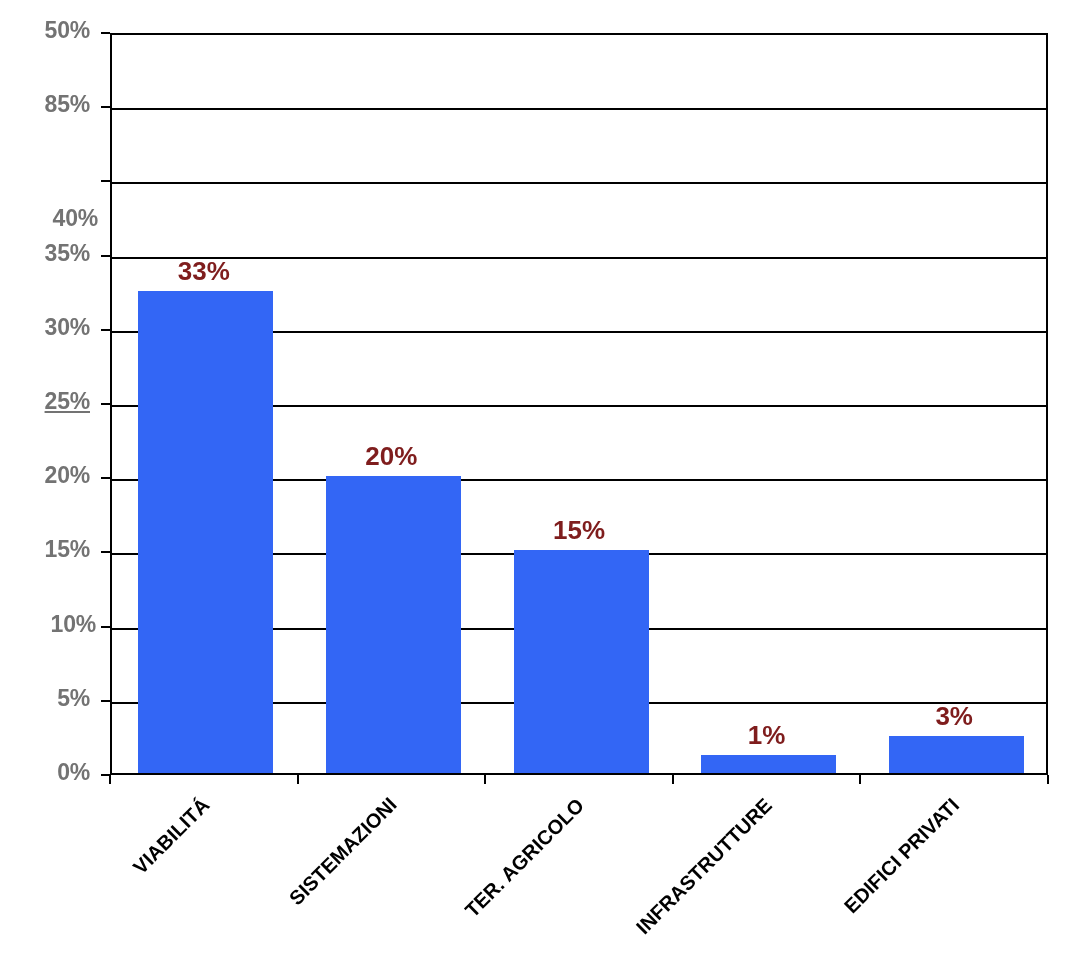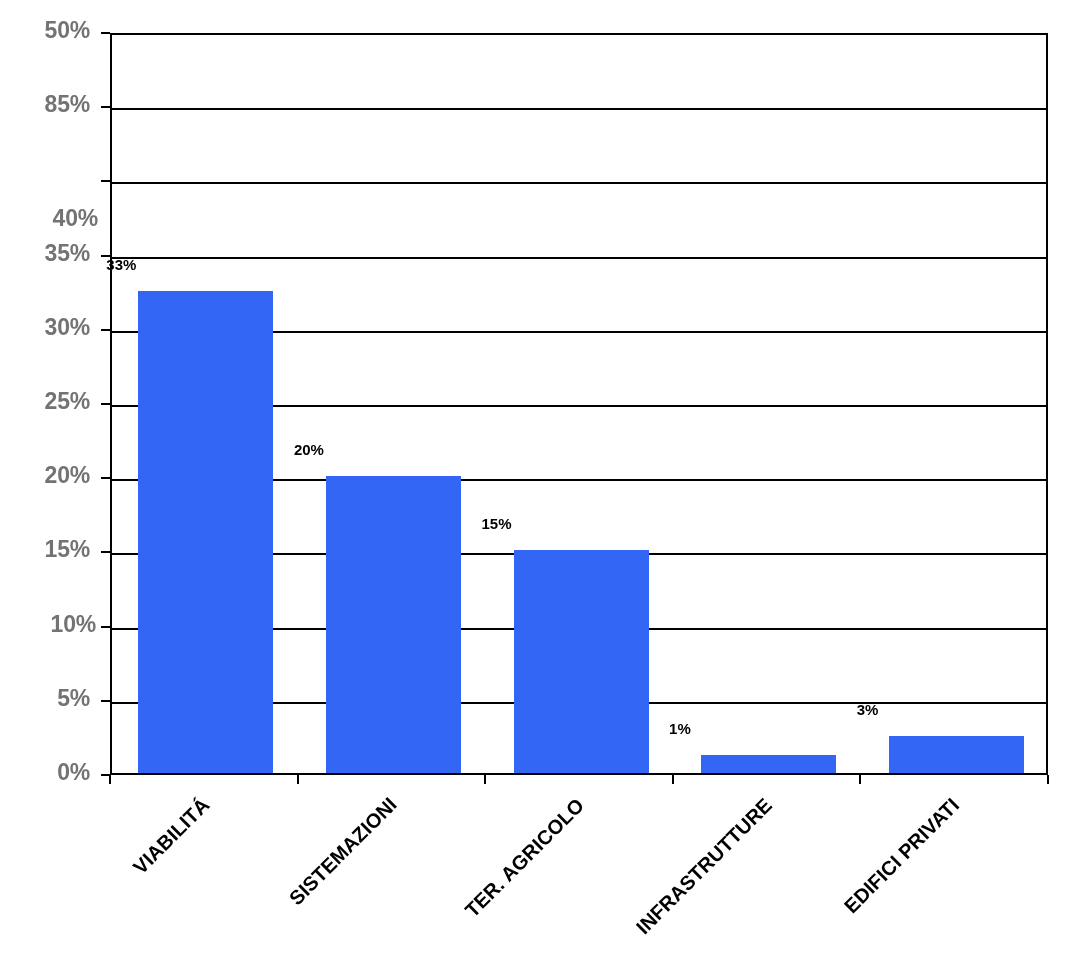--- a/index.html
+++ b/index.html
@@ -65,23 +65,24 @@
 
   
   .bar {
     position: absolute;
     bottom: 0;
     background: #3366F5;
   }
 
   .bar-label {
     position: absolute;
-    font-size: 15px;
+    font-size: 26px;
     font-weight: bold;
-    color: #000000;
+    color: #7f1d1d;
+    text-align: center;
     white-space: nowrap;
   }
 
   
   .xtick-mark {
     position: absolute;
     width: 0;
     height: 9px;
     border-left: 2px solid #000000;
   }
@@ -106,21 +107,21 @@
       <div class="ytick-label" style="top: 759px; left: 0px; width: 90px;">0%</div>
       <div class="ytick-mark" style="left: 101px; top: 699.8px;"></div>
       <div class="ytick-label" style="top: 684.8px; left: 0px; width: 90px;">5%</div>
       <div class="ytick-mark" style="left: 101px; top: 625.6px;"></div>
       <div class="ytick-label" style="top: 610.6px; left: 0px; width: 90px; margin-left: 6px;">10%</div>
       <div class="ytick-mark" style="left: 101px; top: 551.4px;"></div>
       <div class="ytick-label" style="top: 536.4px; left: 0px; width: 90px;">15%</div>
       <div class="ytick-mark" style="left: 101px; top: 477.2px;"></div>
       <div class="ytick-label" style="top: 462.2px; left: 0px; width: 90px;">20%</div>
       <div class="ytick-mark" style="left: 101px; top: 403px;"></div>
-      <div class="ytick-label" style="top: 388px; left: 0px; width: 90px;">25%</div>
+      <div class="ytick-label" style="top: 388px; left: 0px; width: 90px; text-decoration: underline;">25%</div>
       <div class="ytick-mark" style="left: 101px; top: 328.8px;"></div>
       <div class="ytick-label" style="top: 313.8px; left: 0px; width: 90px;">30%</div>
       <div class="ytick-mark" style="left: 101px; top: 254.6px;"></div>
       <div class="ytick-label" style="top: 240px; left: 0px; width: 90px;">35%</div>
       <div class="ytick-mark" style="left: 101px; top: 180.4px;"></div>
       <div class="ytick-label" style="top: 165.4px; left: 8px; width: 90px; margin-top: 40px;">40%</div>
       <div class="ytick-mark" style="left: 101px; top: 106.2px;"></div>
       <div class="ytick-label" style="top: 91.2px; left: 0px; width: 90px;">85%</div>
       <div class="ytick-mark" style="left: 101px; top: 32px;"></div>
       <div class="ytick-label" style="top: 17px; left: 0px; width: 90px;">50%</div>

